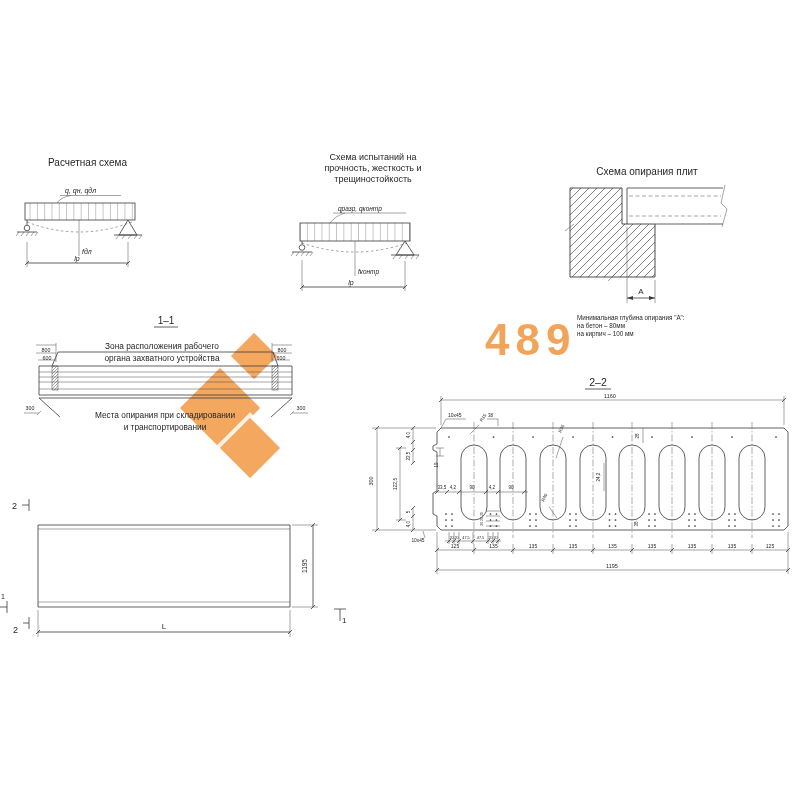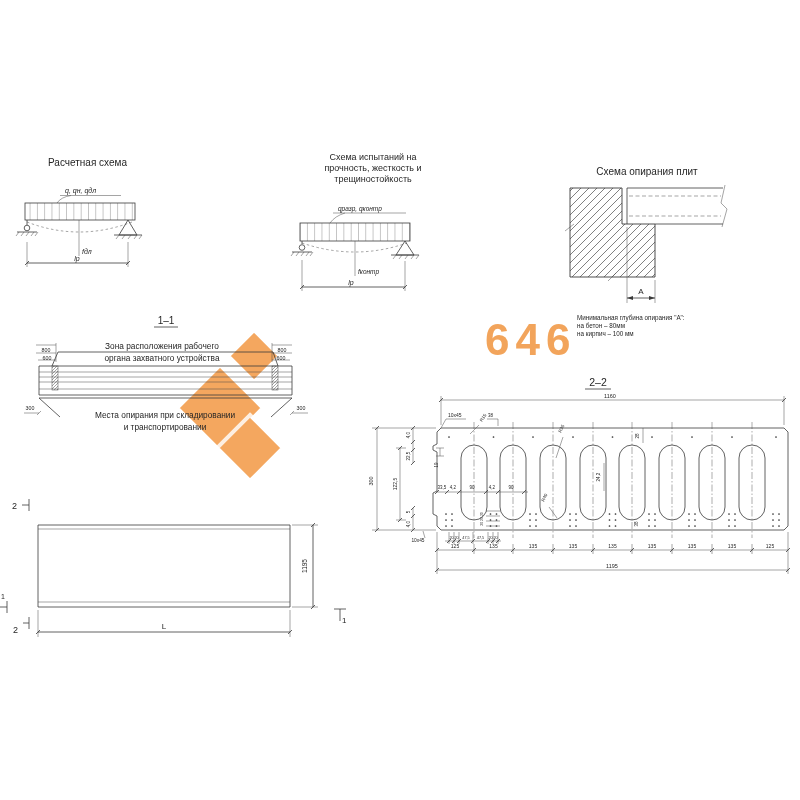--- a/index.html
+++ b/index.html
@@ -25,21 +25,21 @@
 <body>
 
 <div class="sheet">
 
   <div class="wm">
     <svg class="wm-chev" width="140" height="170">
       <path d="M79,12 L105,38 L79,64 L53,38 Z" fill="#f2943d" stroke="#fff" stroke-width="4" opacity=".82"></path>
       <path d="M45,47 L88,90 L45,133 L2,90 Z" fill="#f2943d" stroke="#fff" stroke-width="4" opacity=".82"></path>
       <path d="M75,97 L108,130 L75,163 L42,130 Z" fill="#f2943d" stroke="#fff" stroke-width="4" opacity=".82"></path>
     </svg>
-    <div class="wm-num">646</div>
+    <div class="wm-num">489</div>
   </div>
 
   <svg class="dwg" style="left:15px;top:150px" width="220" height="135">
     <defs>
       <pattern id="vh" patternUnits="userSpaceOnUse" width="7.3" height="20">
         <path d="M0,0 V20" stroke="#3a3a3a" stroke-width=".6"></path>
       </pattern>
       <pattern id="dg" patternUnits="userSpaceOnUse" width="8" height="8">
         <path d="M0,8 L8,0" stroke="#4a4a4a" stroke-width=".7"></path>
       </pattern>

